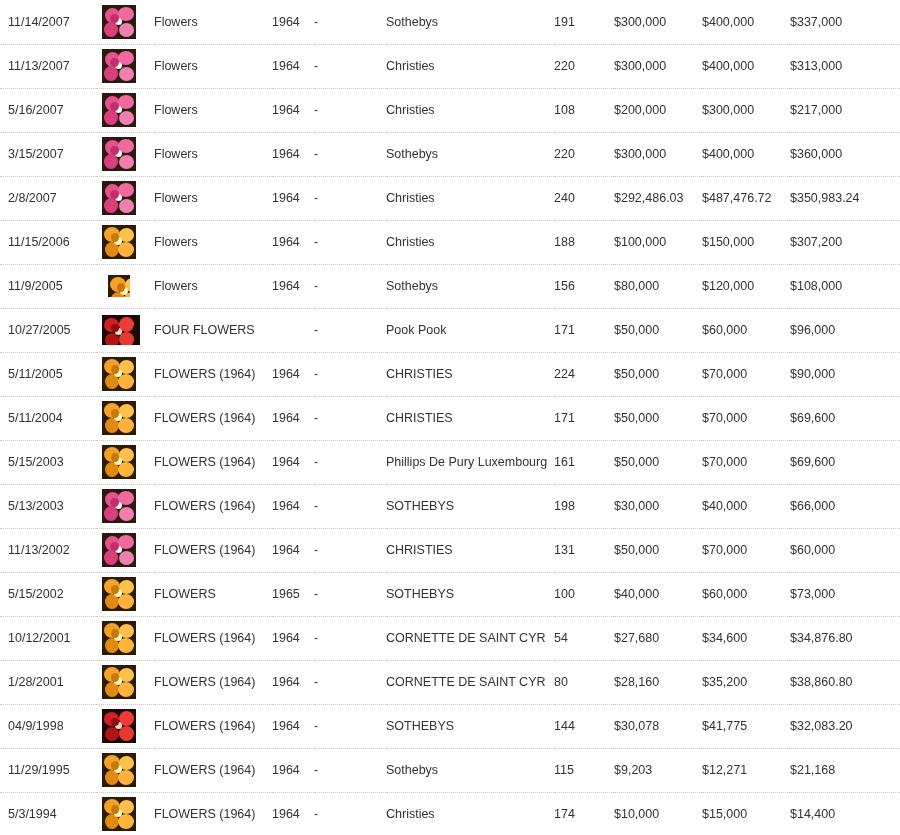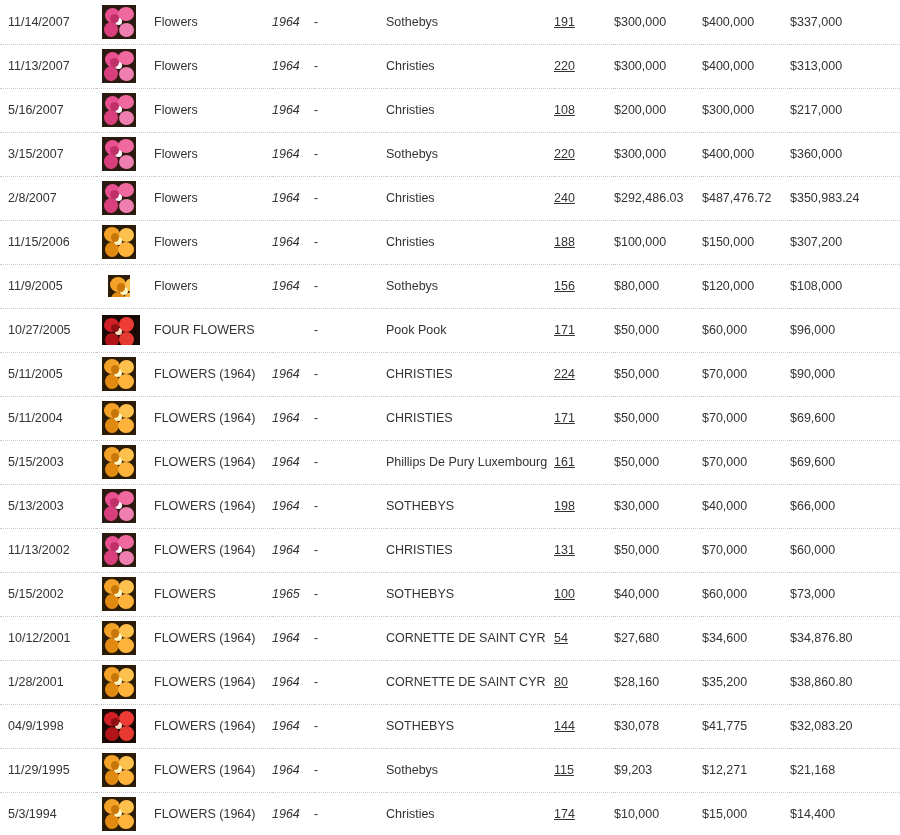--- a/index.html
+++ b/index.html
@@ -28,24 +28,24 @@
     color: #333333;
     vertical-align: middle;
     padding: 0;
     white-space: nowrap;
     overflow: hidden;
     text-overflow: ellipsis;
   }
   .c-date   { width: 88px;  padding-left: 8px !important; }
   .c-thumb  { width: 52px;  }
   .c-title  { width: 118px; }
-  .c-year   { width: 42px; font-style: italic;  }
+  .c-year   { width: 42px;  }
   .c-dash   { width: 72px;  color:#555; }
   .c-house  { width: 168px; }
-  .c-lot    { width: 60px; text-decoration: underline;  }
+  .c-lot    { width: 60px;  }
   .c-low    { width: 88px;  }
   .c-high   { width: 88px;  }
   .c-sold   { width: 110px; }
 
   .thumb {
     width: 34px;
     height: 34px;
     display: block;
     background: #1a1008;
     border: 0;

